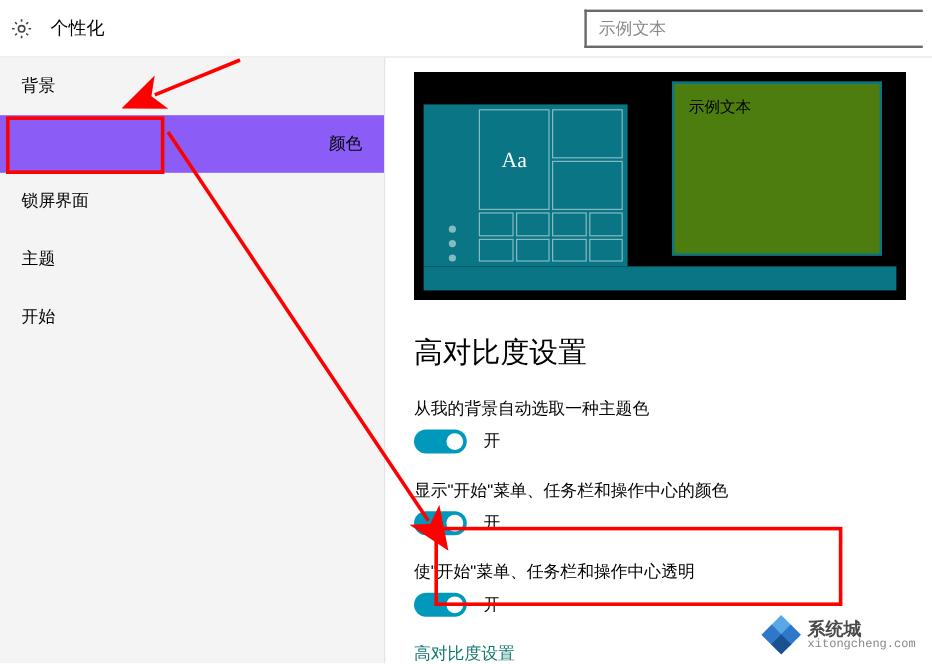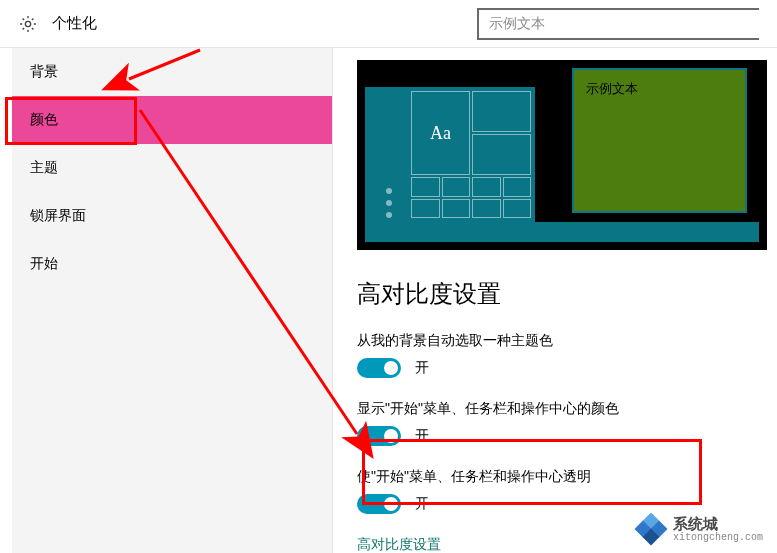--- a/index.html
+++ b/index.html
@@ -11,52 +11,52 @@
     height: 553px;
     overflow: hidden;
     position: relative;
     color: #000;
   }
   
   .header {
     height: 48px;
     display: flex;
     align-items: center;
-    padding: 0 18px;
+    padding: 0 8px;
     border-bottom: 1px solid #e5e5e5;
     justify-content: space-between;
     gap: 48px;
   }
   .header-left { display: flex; align-items: center; gap: 14px; }
   .gear { width: 20px; height: 20px; display: inline-flex; align-items: center; justify-content: center; }
   .header-title { font-size: 15px; }
   .search-box {
     width: 282px;
     height: 32px;
     border: 2px solid #6a6a6a;
     border-right: none;
     display: flex;
     align-items: center;
     padding: 0 10px;
     color: #888;
     background: #fff;
   }
 
   
-  .main { display: flex; height: calc(100% - 48px); padding-left: 12px; }
+  .main { display: flex; height: calc(100% - 48px); }
   .sidebar { width: 321px; background: #f4f4f4; border-right: 1px solid #e5e5e5; position: relative; }
   .sidebar-item {
     height: 48px;
     display: flex;
     align-items: center;
     padding: 0 18px;
     cursor: pointer;
     font-size: 14px;
   }
-  .sidebar-item.selected { background: #ec4899; }
+  .sidebar-item.selected { background: #8b5cf6; justify-content: flex-end; }
 
   .content { flex: 1; padding: 12px 0 0 24px; position: relative; overflow: hidden;}
 
   
   .preview {
     width: 410px; height: 190px; background: #000; position: relative; margin-bottom: 28px;
   }
   .preview-taskbar {
     position: absolute; left: 8px; bottom: 8px; right: 8px; height: 20px; background: #0a7585;
   }
@@ -136,24 +136,24 @@
 
 <div class="main">
   <div class="sidebar">
     <div class="sidebar-item">
       <span>背景</span>
     </div>
     <div class="sidebar-item selected">
       <span>颜色</span>
     </div>
     <div class="sidebar-item">
+      <span>锁屏界面</span>
+    </div>
+    <div class="sidebar-item">
       <span>主题</span>
-    </div>
-    <div class="sidebar-item">
-      <span>锁屏界面</span>
     </div>
     <div class="sidebar-item">
       <span>开始</span>
     </div>
   </div>
 
   <div class="content">
     <div class="preview">
       <div class="preview-start">
         <div class="col0">

